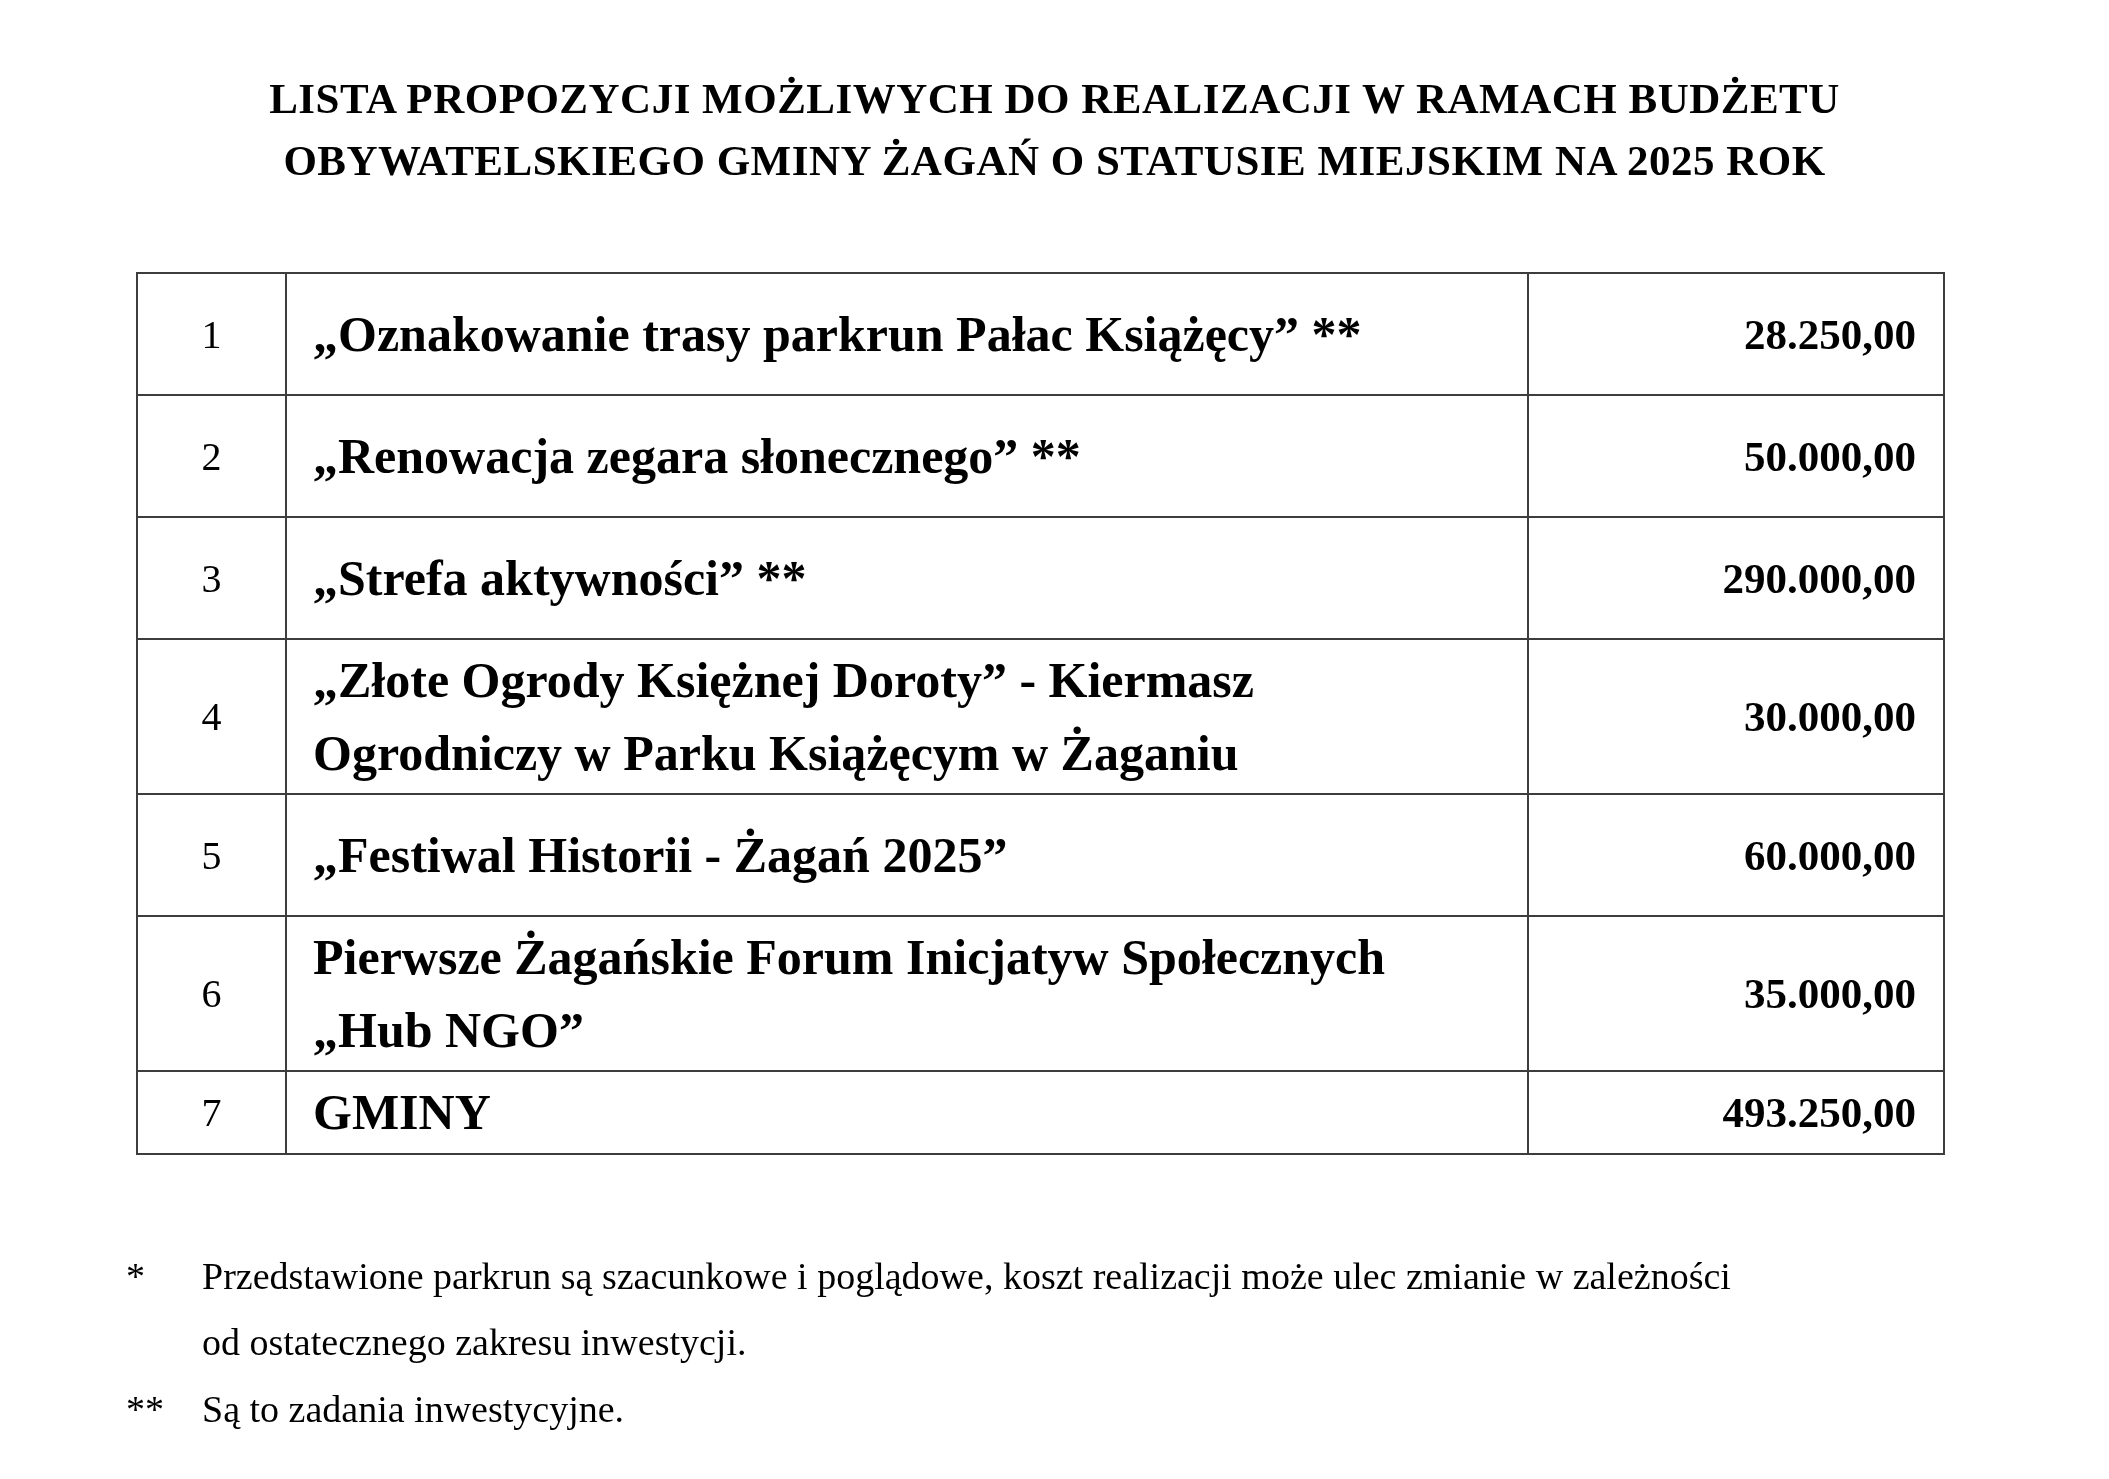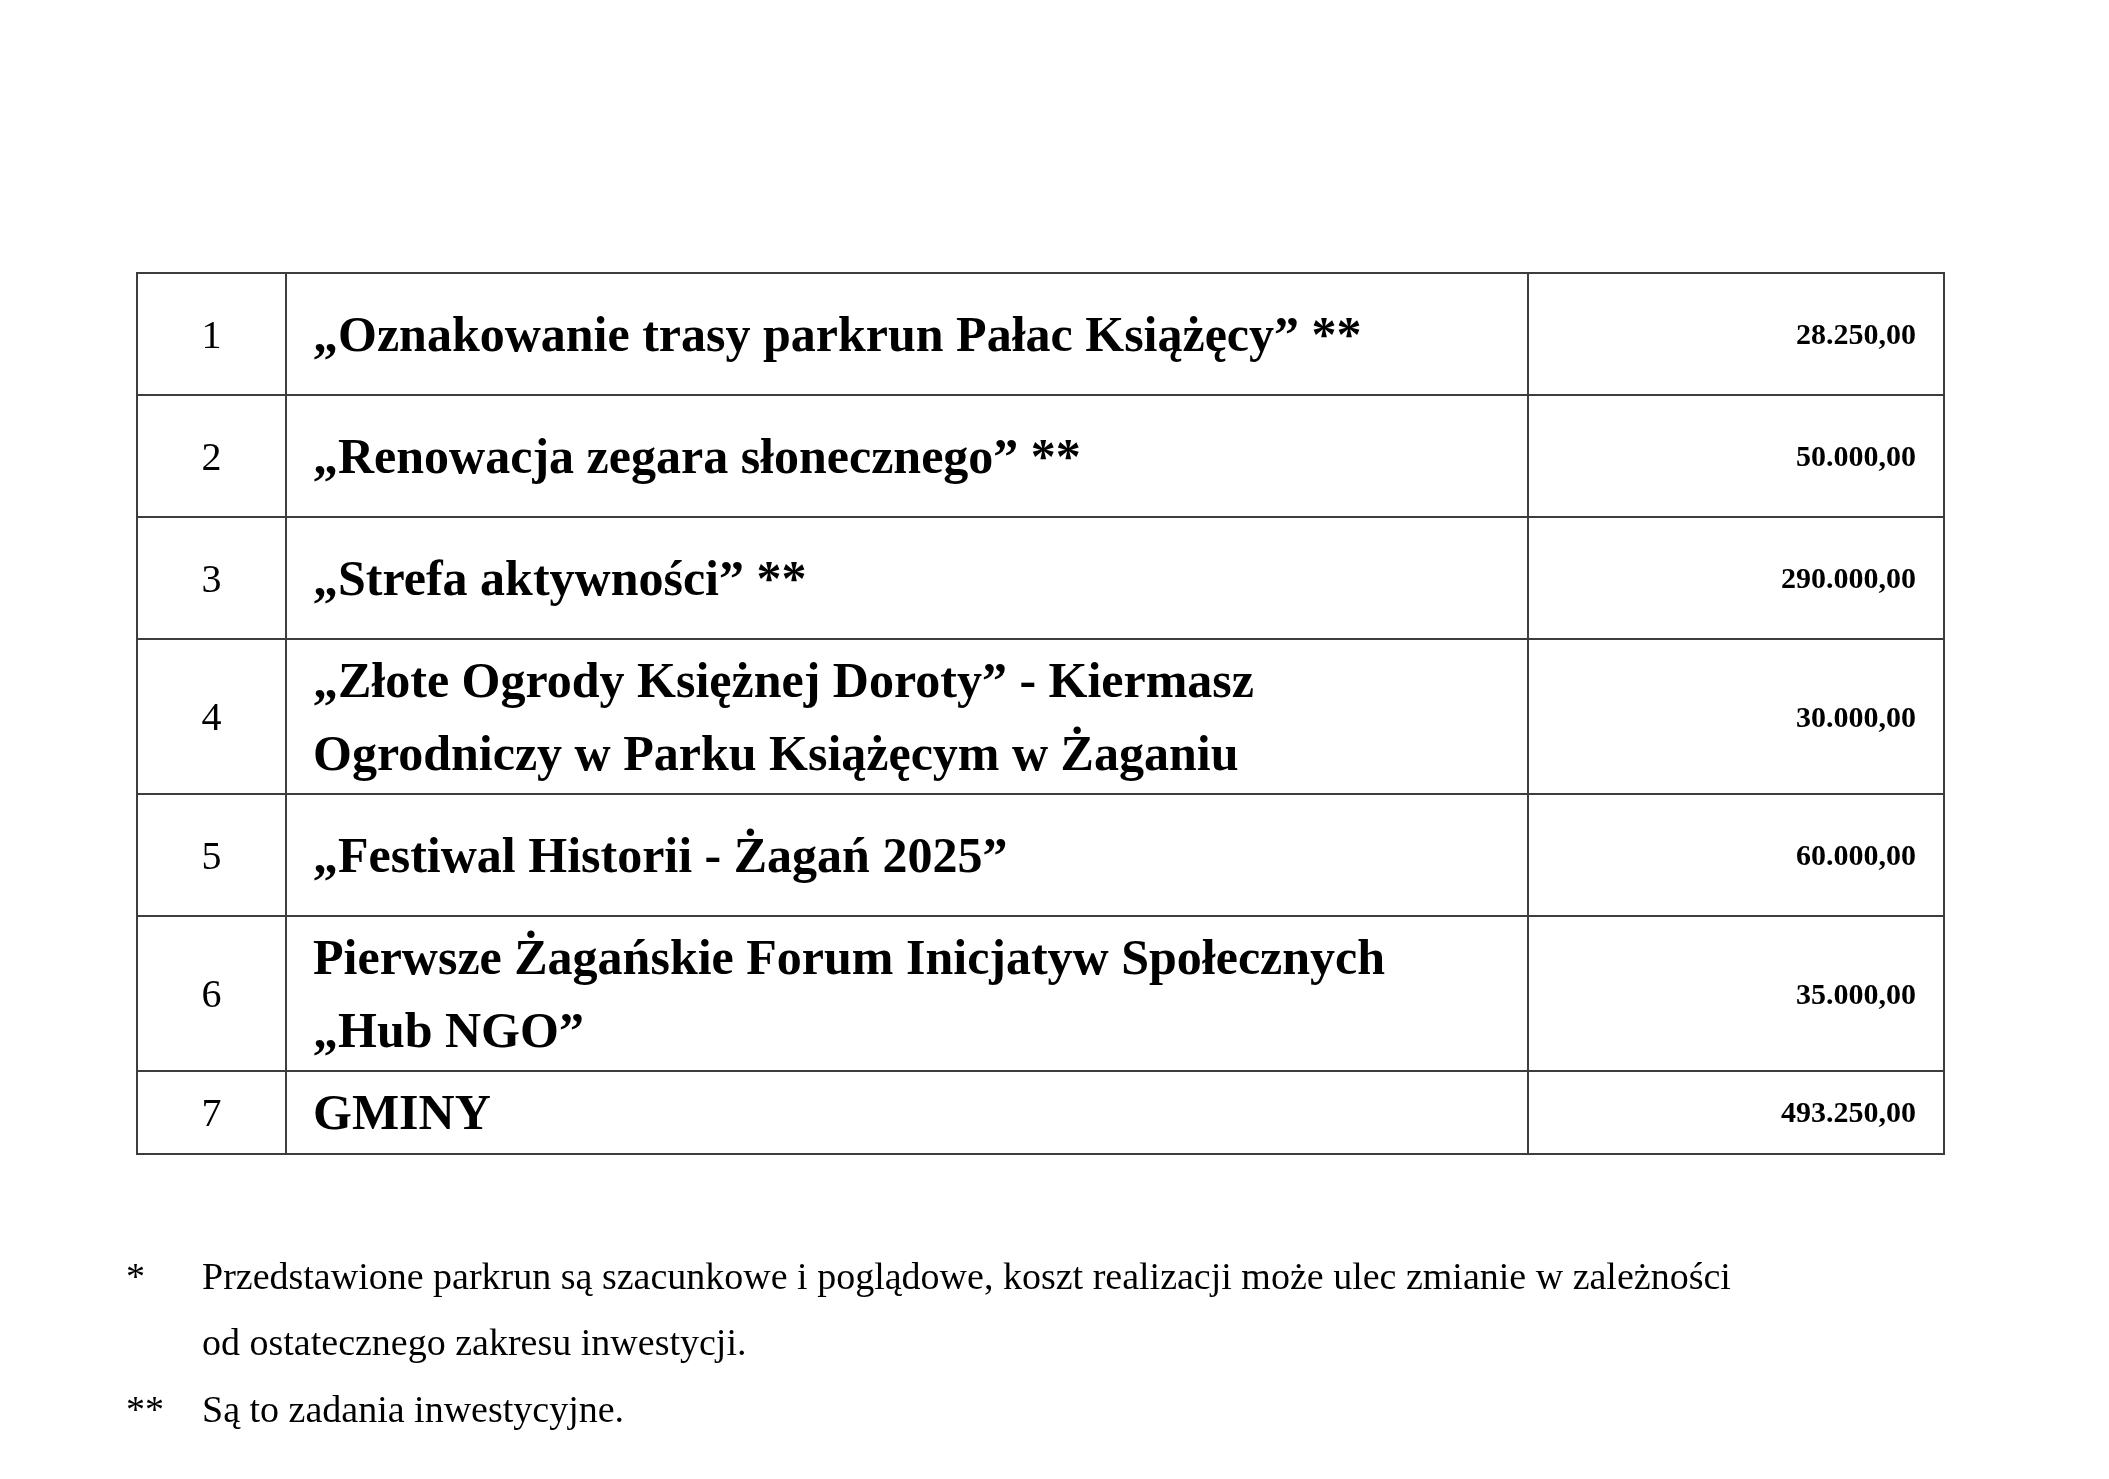--- a/index.html
+++ b/index.html
@@ -66,21 +66,21 @@
   }
   .cell-name {
     font-weight: bold;
     font-size: 50px;
     line-height: 1.45;
     padding: 4px 24px 4px 26px;
     text-align: left;
   }
   .cell-cost {
     font-weight: bold;
-    font-size: 30px;
+    font-size: 43px;
     text-align: right;
     padding-right: 27px;
   }
   .footnote {
     position: absolute;
     left: 126px;
     display: flex;
     align-items: flex-start;
     font-size: 38px;
     line-height: 1.74;
@@ -94,20 +94,22 @@
   .fn-text {
     max-width: 1720px;
     white-space: pre-line;
   }
 </style>
 </head>
 <body>
 
 <div class="doc">
 
+  <div class="doc-title">LISTA PROPOZYCJI MOŻLIWYCH DO REALIZACJI W RAMACH BUDŻETU
+OBYWATELSKIEGO GMINY ŻAGAŃ O STATUSIE MIEJSKIM NA 2025 ROK</div>
 
   <table class="proposals">
     <colgroup>
       <col class="c-lp">
       <col class="c-name">
       <col class="c-cost">
     </colgroup>
     <tbody>
 
       <tr class="data-row">

